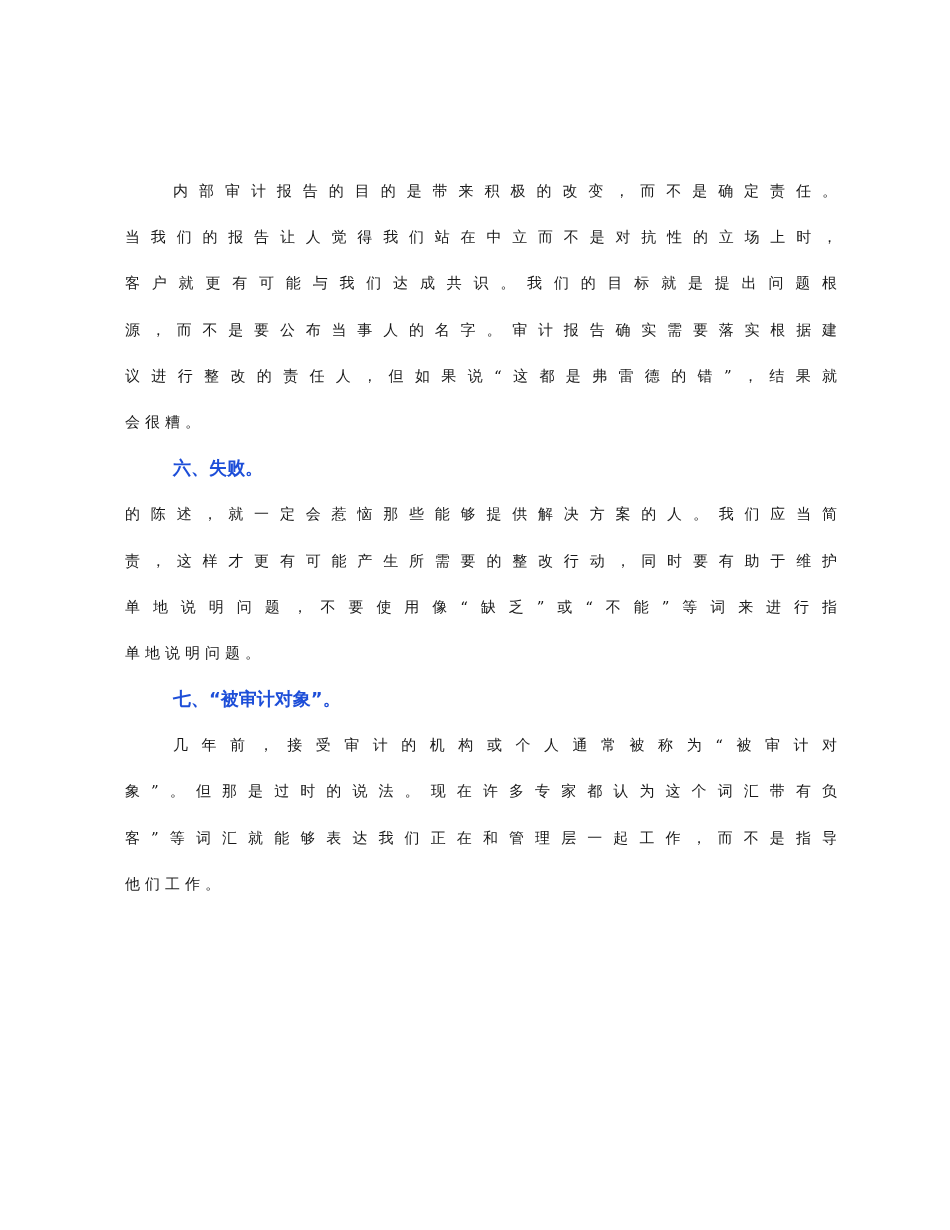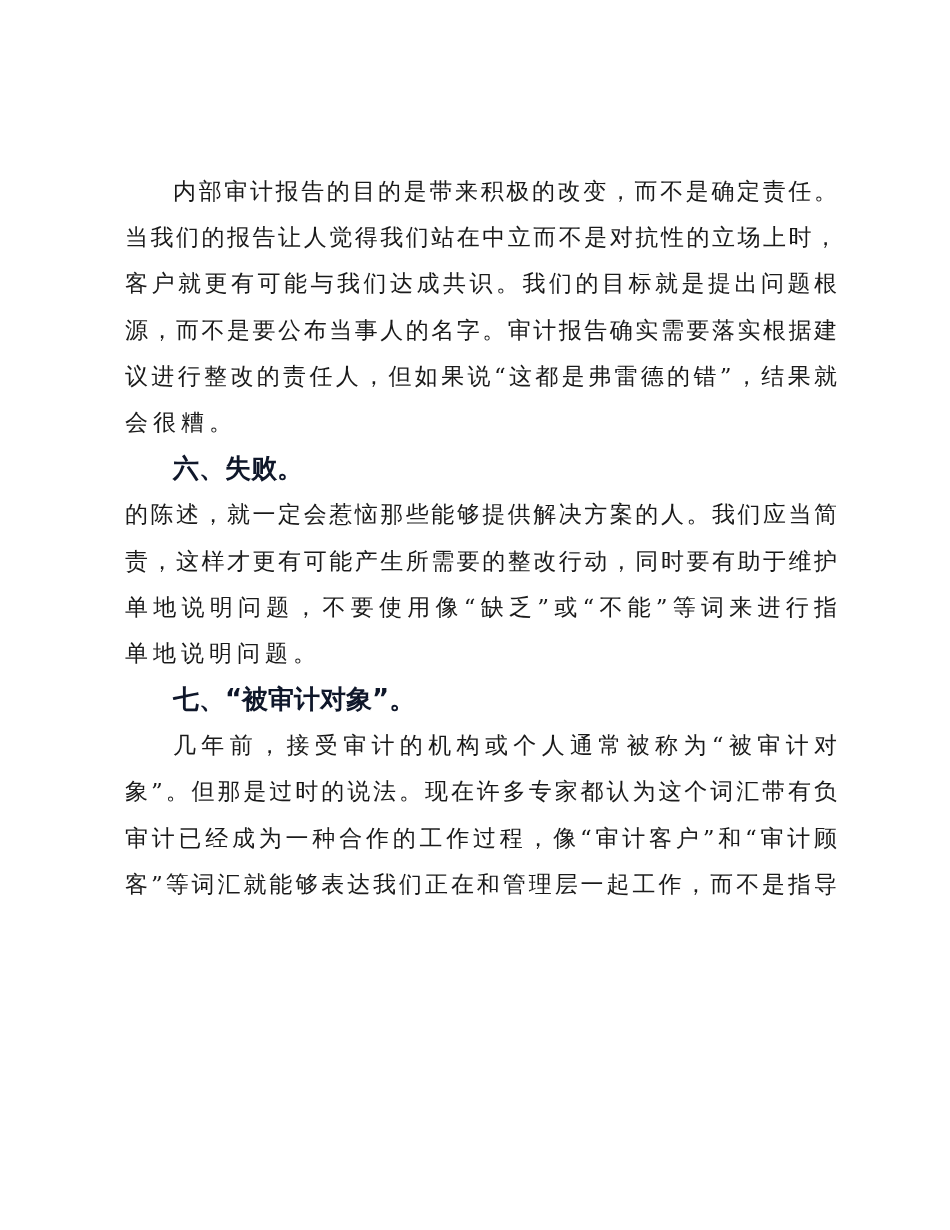--- a/index.html
+++ b/index.html
@@ -8,36 +8,36 @@
     position: absolute;
     left: 125px;
     top: 168px;
     width: 712px;
     font-family: "DejaVu Serif", "Liberation Serif", serif;
     color: #1a1a1a;
   }
   .line {
     height: 46.2px;
     line-height: 46.2px;
-    font-size: 23px;
+    font-size: 15px;
     white-space: nowrap;
     text-align: justify;
     text-align-last: justify;
     letter-spacing: 0;
   }
   .line.last { text-align-last: left; letter-spacing: 5px; }
   .line.indent { padding-left: 48px; }
   .heading {
     height: 46.2px;
     line-height: 46.2px;
-    font-size: 26px;
+    font-size: 18px;
     font-weight: bold;
     padding-left: 48px;
     font-family: "DejaVu Sans", "Liberation Sans", sans-serif;
-    color: #0f172a;
+    color: #1d4ed8;
     white-space: nowrap;
   }
 </style>
 </head>
 <body>
 
 <div class="page">
 
   <div>
     <div class="line indent">内部审计报告的目的是带来积极的改变，而不是确定责任。</div>
@@ -55,17 +55,17 @@
     <div class="line">责，这样才更有可能产生所需要的整改行动，同时要有助于维护</div>
     <div class="line">单地说明问题，不要使用像“缺乏”或“不能”等词来进行指</div>
     <div class="line last">单地说明问题。</div>
   </div>
 
   <div class="heading">七、“被审计对象”。</div>
 
   <div>
     <div class="line indent">几年前，接受审计的机构或个人通常被称为“被审计对</div>
     <div class="line">象”。但那是过时的说法。现在许多专家都认为这个词汇带有负</div>
-    <div class="line">审计已经成为一种合作的工作过程，像“审计客户”和“审计顾</div>
     <div class="line">客”等词汇就能够表达我们正在和管理层一起工作，而不是指导</div>
+    <div class="line last">他们工作。</div>
   </div>
 
 </div>
 
 </body></html>

